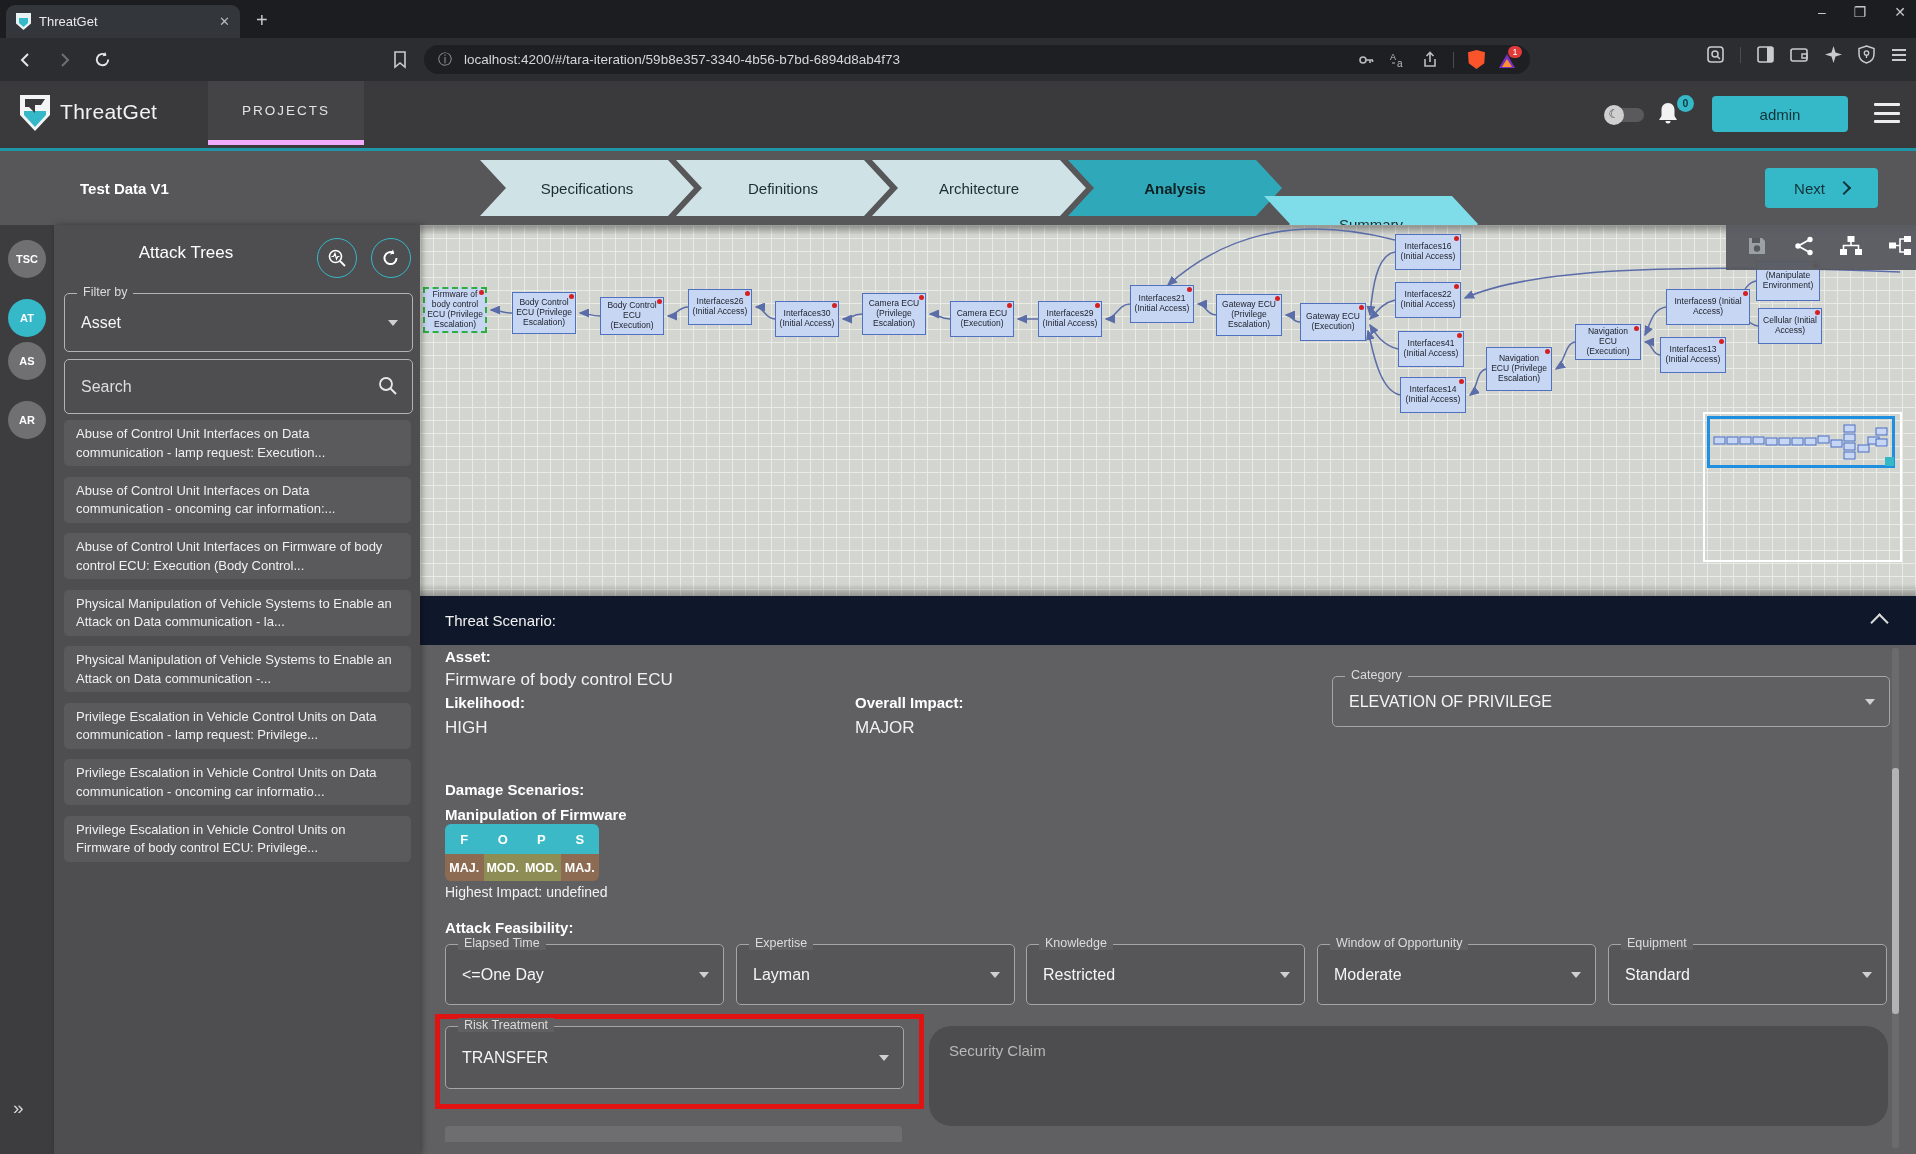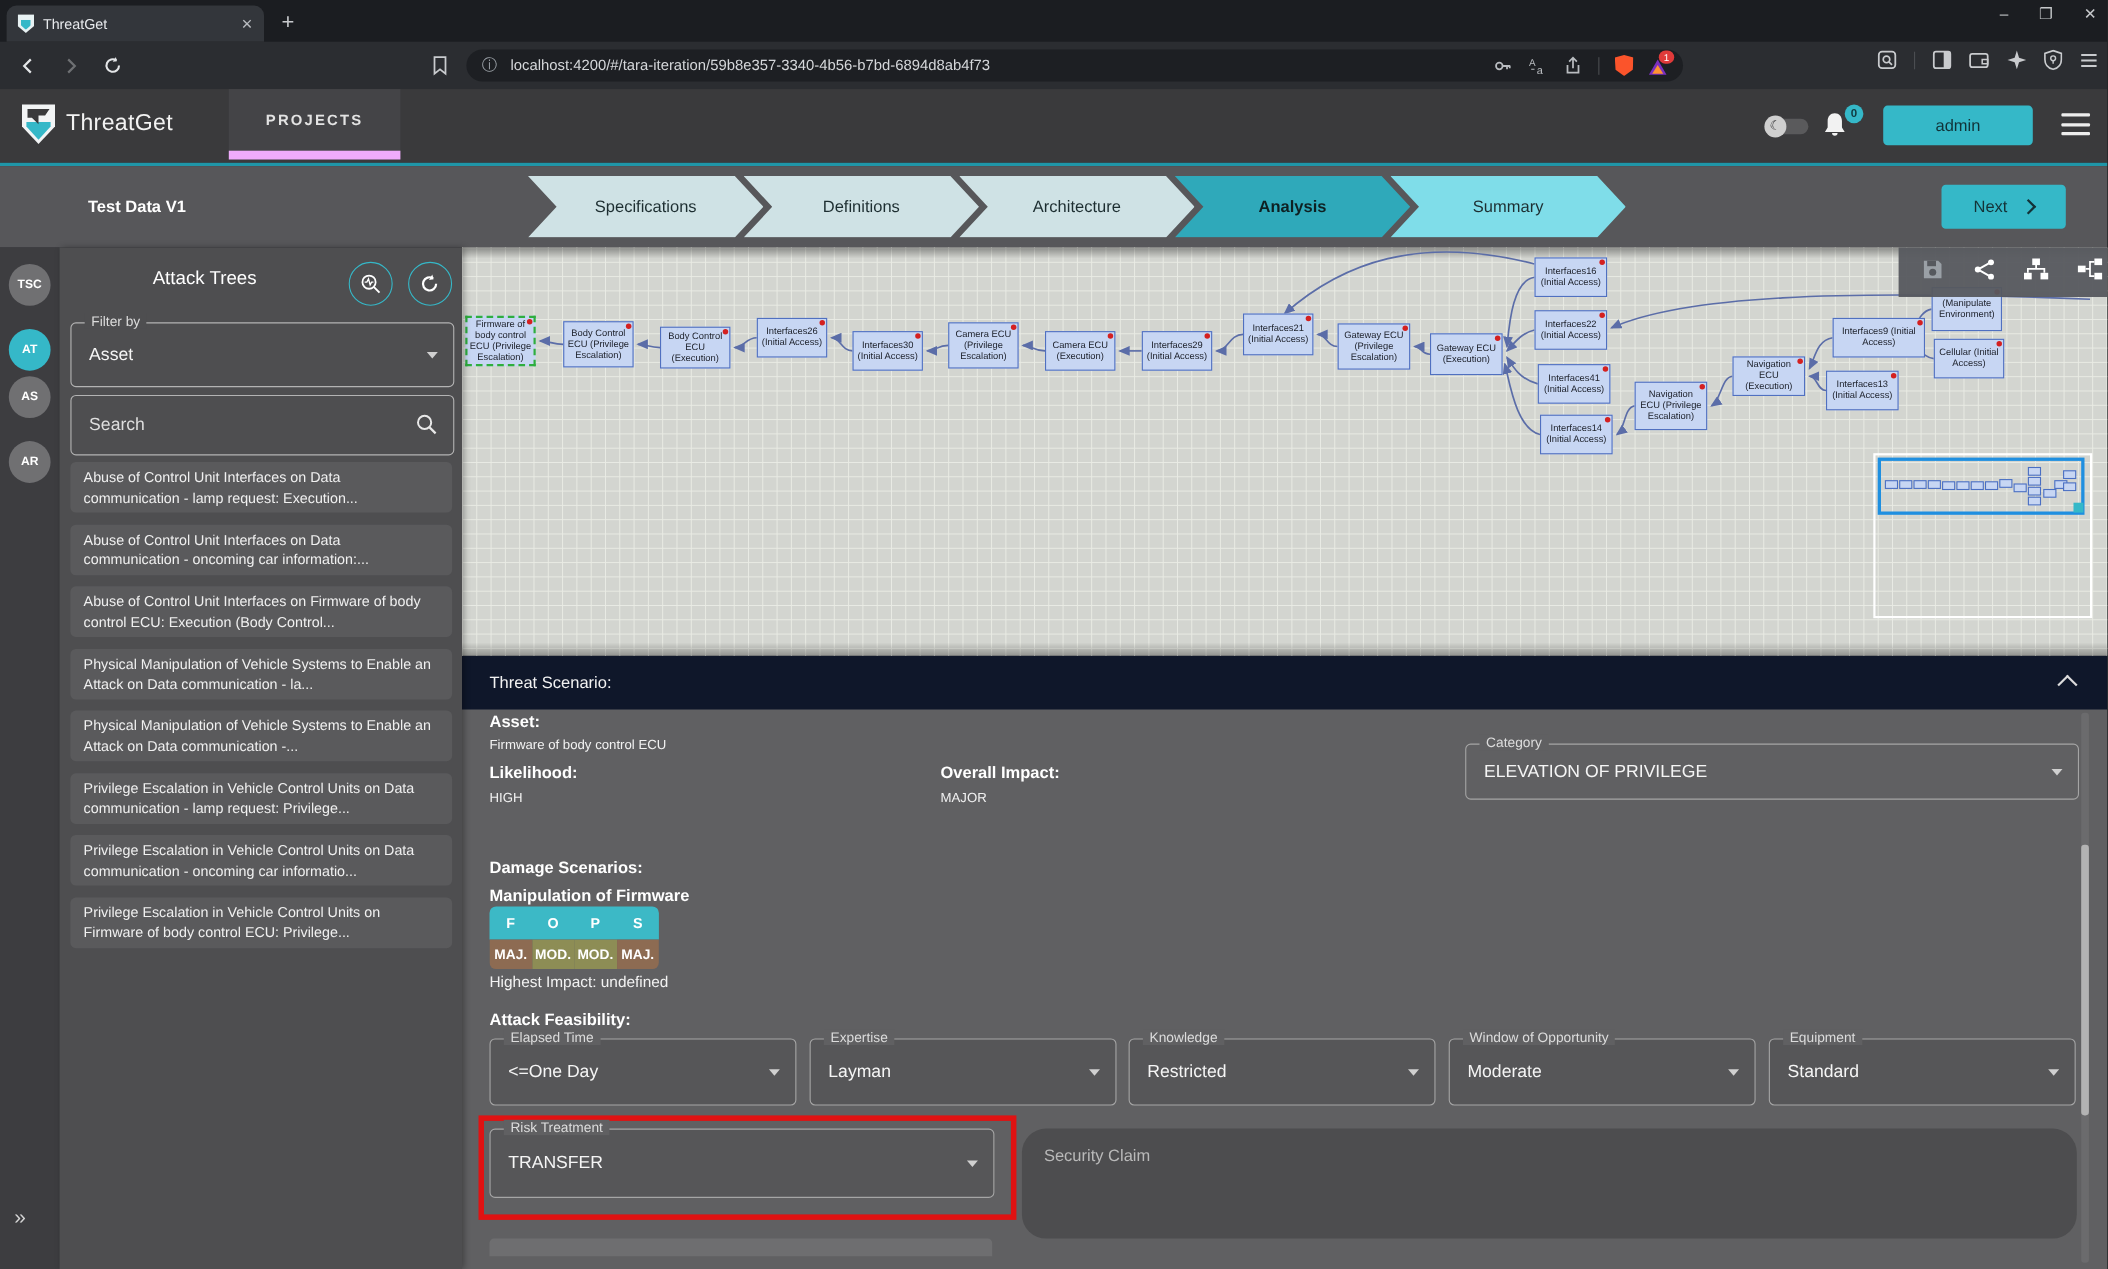--- a/index.html
+++ b/index.html
@@ -27,39 +27,39 @@
   .rewards{position:relative;width:17px;height:16px;}
   .rewards .tri{width:0;height:0;border-left:8px solid transparent;border-right:8px solid transparent;border-bottom:14px solid #7b2fbf;position:absolute;bottom:0;}
   .rewards .tri::after{content:"";position:absolute;left:-5px;top:5px;width:0;height:0;border-left:5px solid transparent;border-right:5px solid transparent;border-bottom:8px solid #ff9331;}
   .badge-red{position:absolute;right:-6px;top:-6px;min-width:12px;height:12px;border-radius:7px;background:#e03a3a;color:#fff;font-size:9px;text-align:center;line-height:12px;padding:0 1px;}
   #right-cluster{position:absolute;right:8px;top:45px;display:flex;align-items:center;gap:15px;}
   svg.ic{display:block;}
   
   #app-header{left:0;top:81px;width:1916px;height:67px;background:#3a3a3c;}
   #logo{left:18px;top:12px;}
   #brand{left:60px;top:19px;color:#f2f2f2;font-size:21px;letter-spacing:.3px;}
-  #projects-tab{left:208px;top:0px;width:156px;height:64px;background:#444447;border-bottom:8px solid #f0abfc;display:flex;align-items:center;justify-content:center;color:#e3e3e3;font-size:13.5px;letter-spacing:2px;font-weight:bold;}
+  #projects-tab{left:208px;top:0px;width:156px;height:64px;background:#444447;border-bottom:5px solid #f0abfc;display:flex;align-items:center;justify-content:center;color:#e3e3e3;font-size:13.5px;letter-spacing:2px;}
   #theme-toggle{left:1604px;top:24px;width:40px;height:20px;}
   #theme-toggle .track{position:absolute;left:6px;top:3px;width:34px;height:14px;border-radius:7px;background:#5a5a5c;}
   #theme-toggle .knob{position:absolute;left:0px;top:0px;width:20px;height:20px;border-radius:50%;background:#cfcfcf;color:#3a3a3c;font-size:12px;text-align:center;line-height:19px;}
   #bell-wrap{left:1656px;top:20px;width:34px;height:30px;}
   .badge-teal{position:absolute;right:-4px;top:-6px;width:17px;height:17px;border-radius:50%;background:#35b8c8;color:#10393f;font-size:10.5px;font-weight:bold;text-align:center;line-height:17px;}
   #admin-btn{left:1712px;top:15px;width:136px;height:36px;background:#35b8c8;border-radius:4px;color:#113338;font-size:15px;display:flex;align-items:center;justify-content:center;}
   #menu-btn{left:1874px;top:22px;width:26px;height:20px;display:flex;flex-direction:column;justify-content:space-between;}
   #menu-btn div{height:3px;background:#ededed;border-radius:1px;}
   #teal-line{left:0;top:148px;width:1916px;height:3px;background:#1f96a8;}
   
   #workflow{left:0;top:151px;width:1916px;height:74px;background:#57575a;}
   #project-name{left:80px;top:0;height:74px;display:flex;align-items:center;color:#fff;font-size:15px;font-weight:bold;}
   #steps{left:480px;top:9px;height:56px;display:flex;}
   .step{height:56px;width:214px;margin-left:-18px;clip-path:polygon(0 0,calc(100% - 26px) 0,100% 50%,calc(100% - 26px) 100%,0 100%,26px 50%);display:flex;align-items:center;justify-content:center;font-size:15px;color:#1d2e31;}
   .step:first-child{margin-left:0;}
   .step.default{background:#cfe2e5;}
   .step.active{background:#2fa9ba;font-weight:bold;color:#0e2022;}
-  .step.upcoming{background:#7fdde9;}
+  .step.upcoming{background:#7fdde9;margin-top:36px;}
   #next-btn{left:1765px;top:17px;width:113px;height:40px;background:#35b8c8;border-radius:4px;display:flex;align-items:center;justify-content:center;gap:14px;color:#143237;font-size:15px;}
   #next-btn .chev{width:8px;height:8px;border-top:2px solid #143237;border-right:2px solid #143237;transform:rotate(45deg);}
   
   #rail{left:0;top:225px;width:54px;height:929px;background:#3d3d40;}
   .avatar{position:absolute;left:8px;width:38px;height:38px;border-radius:50%;background:#707072;color:#fff;font-size:11px;font-weight:bold;display:flex;align-items:center;justify-content:center;}
   .avatar.active{background:#35b8c8;}
   #rail-expand{position:absolute;left:13px;top:872px;color:#d5d5d5;font-size:19px;}
   
   #sidebar{left:54px;top:225px;width:366px;height:929px;background:#4e4e50;box-shadow:2px 0 6px rgba(0,0,0,.35);z-index:3;}
   #panel-title{position:absolute;left:0;top:18px;width:264px;text-align:center;color:#fff;font-size:17px;}
@@ -83,21 +83,21 @@
   .node .dot{position:absolute;top:1px;right:1px;width:5px;height:5px;border-radius:50%;background:#d42020;}
   #canvas-toolbar{position:absolute;left:1306px;top:0;width:190px;height:45px;background:rgba(86,89,94,.95);display:flex;align-items:center;justify-content:space-around;padding:0 8px;}
   #minimap{position:absolute;left:1283px;top:187px;width:195px;height:146px;border:2px solid #fff;}
   #mm-viewport{position:absolute;left:2px;top:2px;width:182px;height:46px;border:3px solid #1f8fe0;}
   #mm-handle{position:absolute;left:180px;top:43px;width:9px;height:9px;background:#35b8c8;}
   
   #panel{left:420px;top:596px;width:1496px;height:558px;background:#606062;z-index:1;}
   #ts-header{position:absolute;left:0;top:0;width:1496px;height:49px;background:#0f172a;display:flex;align-items:center;color:#f2f2f2;font-size:15px;padding-left:25px;box-sizing:border-box;}
   #ts-collapse{position:absolute;right:30px;top:20px;width:11px;height:11px;border-top:2px solid #dcdcdc;border-right:2px solid #dcdcdc;transform:rotate(-45deg);}
   .lbl{position:absolute;color:#fff;font-size:15px;font-weight:bold;}
-  .val{position:absolute;color:#f2f2f2;font-size:12px;}
+  .val{position:absolute;color:#f2f2f2;font-size:17px;}
   .field{position:absolute;border:1px solid #a5a5a5;border-radius:5px;}
   .field .float-label{background:#606062;}
   .field.darker{background:#565658;}
   #fops{position:absolute;left:25px;top:228px;width:154px;}
   #fops-head{display:flex;height:30px;background:#3cb9c6;border-radius:6px 6px 0 0;overflow:hidden;}
   #fops-head div{width:38.5px;color:#fff;font-weight:bold;font-size:13px;display:flex;align-items:center;justify-content:center;}
   #fops-row{display:flex;height:27px;border-radius:0 0 6px 6px;overflow:hidden;}
   #fops-row div{width:38.5px;color:#fff;font-weight:bold;font-size:12.5px;display:flex;align-items:center;justify-content:center;}
   .imp-major{background:#8d6b52;}
   .imp-moderate{background:#8d8d55;}

